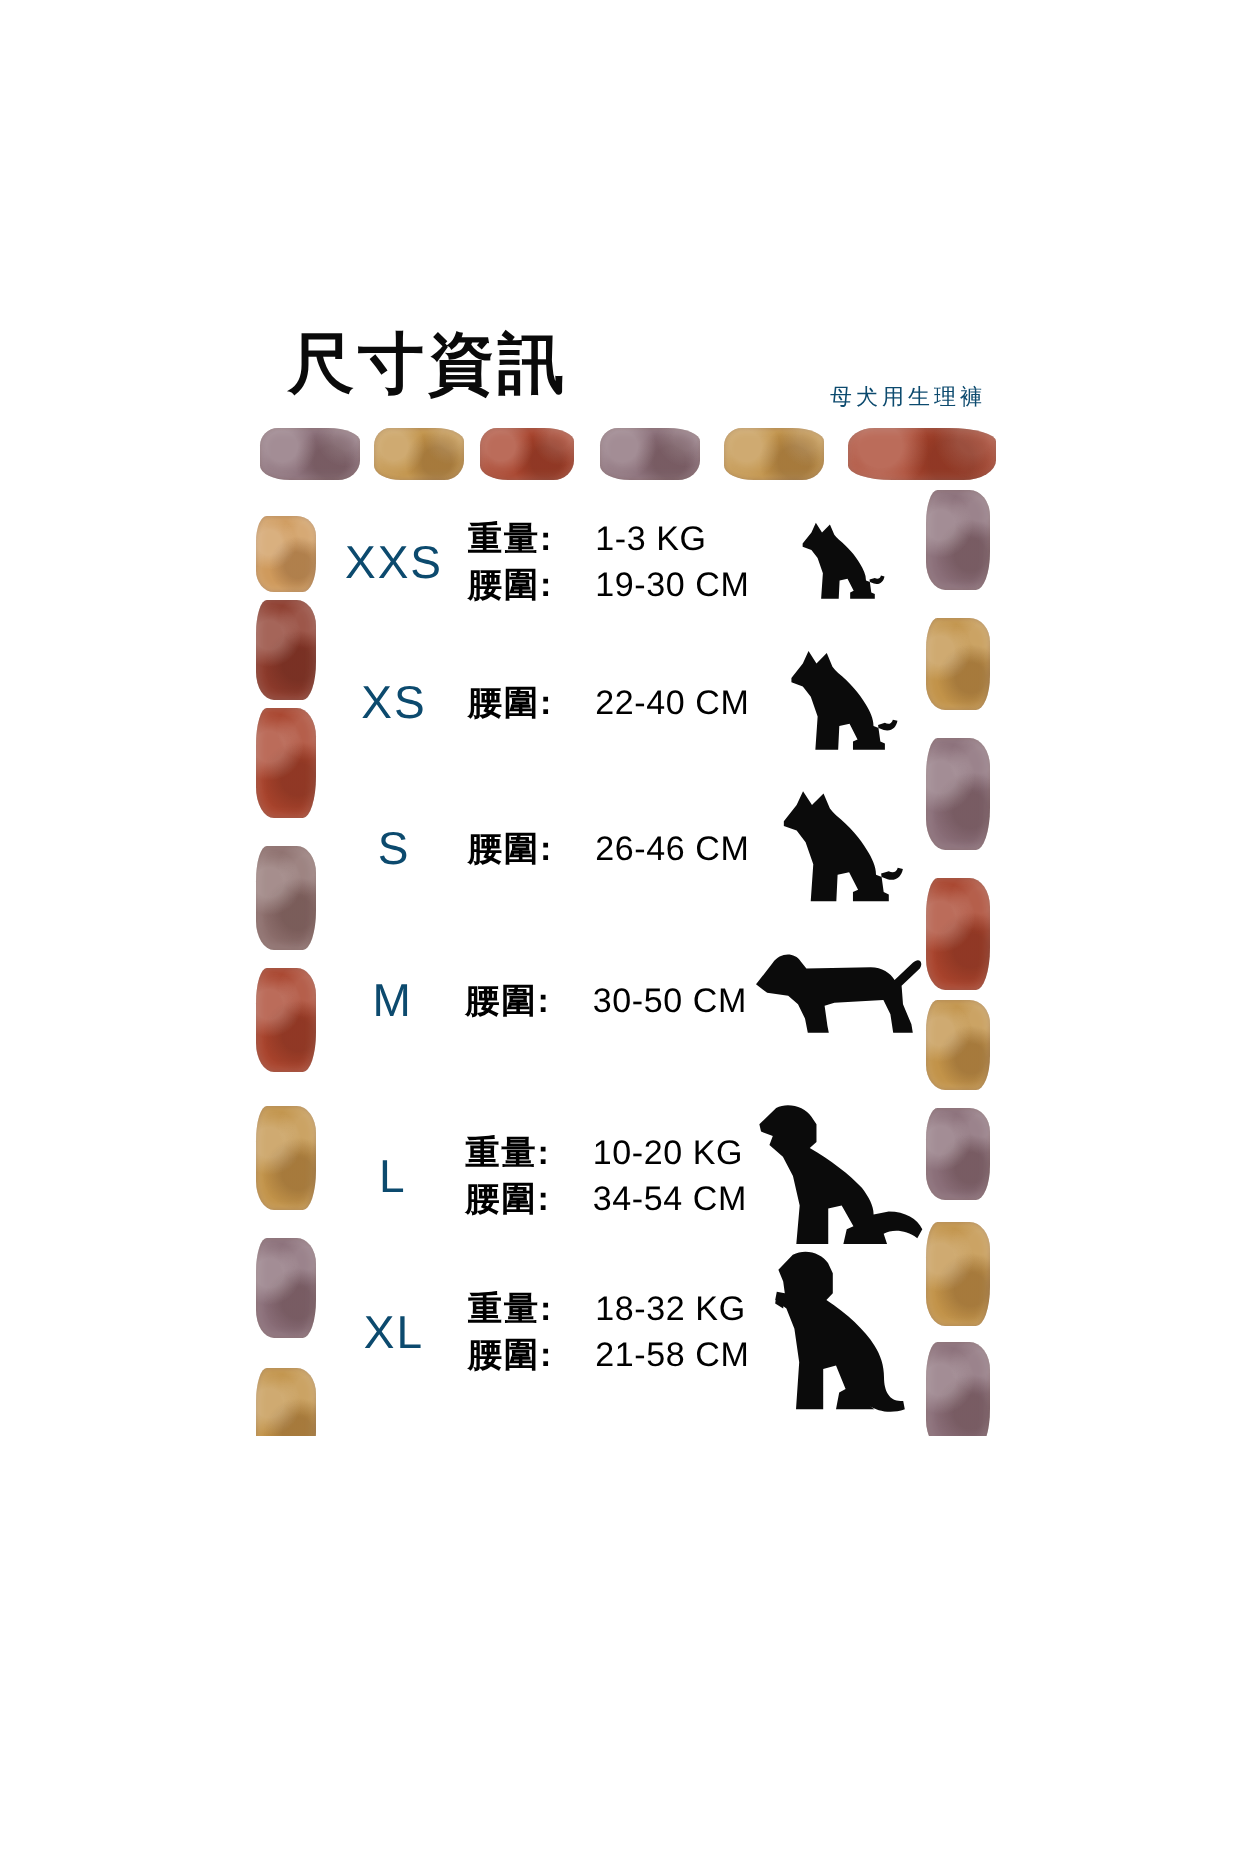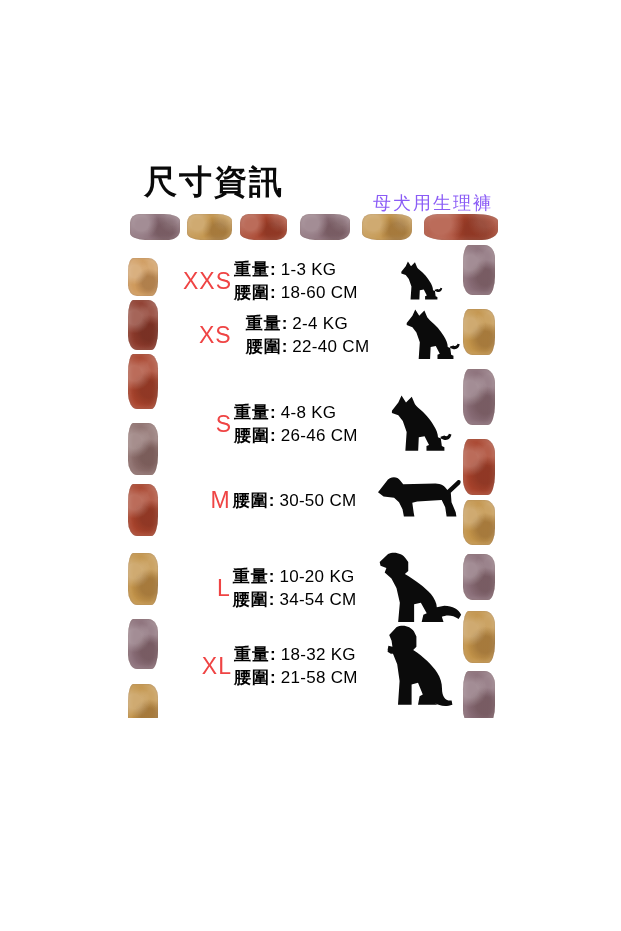--- a/index.html
+++ b/index.html
@@ -1,36 +1,36 @@
 <!DOCTYPE html>
 <html><head>
 <meta charset="utf-8">
 <style>
   html,body{margin:0;padding:0;background:#ffffff;}
   .canvas{position:relative;width:621px;height:718px;background:#ffffff;overflow:hidden;
           font-family:"Liberation Sans","DejaVu Sans",sans-serif;color:#111;}
   .page-title{position:absolute;left:144px;top:160px;font-size:33px;font-weight:bold;
               letter-spacing:2px;color:#0a0a0a;}
-  .page-subtitle{position:absolute;right:128px;top:191px;font-size:18px;letter-spacing:2px;color:#8b5cf6;}
+  .page-subtitle{position:absolute;right:128px;top:191px;font-size:11px;letter-spacing:2px;color:#0c4a6e;}
   
   .stroke{position:absolute;border-radius:18% 32% 22% 30% / 34% 26% 38% 28%;
           box-shadow:inset 0 0 6px rgba(255,255,255,.25), inset 0 0 2px rgba(60,20,10,.28);}
   .stroke:after{content:"";position:absolute;inset:0;border-radius:inherit;
           background:
             radial-gradient(circle at 22% 35%, rgba(255,255,255,.22) 0 18%, transparent 40%),
             radial-gradient(circle at 70% 65%, rgba(40,10,5,.18) 0 20%, transparent 45%),
             radial-gradient(circle at 85% 20%, rgba(255,255,255,.15) 0 12%, transparent 30%);}
   
   .rows{position:absolute;left:162px;top:0;width:300px;}
   .row{position:absolute;left:0;width:300px;display:flex;align-items:center;}
-  .size-cell{width:70px;text-align:right;font-size:23px;letter-spacing:1px;color:#ef4444;}
+  .size-cell{width:70px;text-align:center;font-size:23px;letter-spacing:1px;color:#0c4a6e;}
   .specs{width:148px;padding-left:2px;}
   .spec-line{font-size:17px;line-height:23px;white-space:nowrap;color:#000;}
   .spec-line .k{font-weight:bold;letter-spacing:1px;}
-  .spec-line .v{font-weight:normal;letter-spacing:.3px;margin-left:4px;}
+  .spec-line .v{font-weight:normal;letter-spacing:.3px;margin-left:21px;}
   .dog-cell{flex:1;display:flex;align-items:center;justify-content:center;}
   .dog-cell svg{display:block;}
   .dog-cell path{fill:#0b0b0b;}
 </style>
 </head>
 <body>
 
 <div class="canvas">
   <div class="page-title">尺寸資訊</div>
   <div class="page-subtitle">母犬用生理褲</div>
@@ -62,44 +62,42 @@
       <div class="stroke" style="left: 463px; top: 500px; width: 32px; height: 45px; background: rgb(194, 147, 73);"></div>
       <div class="stroke" style="left: 463px; top: 554px; width: 32px; height: 46px; background: rgb(138, 110, 120);"></div>
       <div class="stroke" style="left: 463px; top: 611px; width: 32px; height: 52px; background: rgb(194, 147, 73);"></div>
       <div class="stroke" style="left: 463px; top: 671px; width: 32px; height: 54px; background: rgb(138, 110, 120);"></div>
     </div>
   <div class="rows" id="rows">
       <div class="row" style="top: 250px; height: 62px;">
         <div class="size-cell">XXS</div>
         <div class="specs">
           <div class="spec-line"><span class="k">重量:</span><span class="v">1-3 KG</span></div>
-          <div class="spec-line"><span class="k">腰圍:</span><span class="v">18-60 CM</span></div>
+          <div class="spec-line"><span class="k">腰圍:</span><span class="v">19-30 CM</span></div>
         </div>
         <div class="dog-cell">
           <svg width="44" height="40" viewBox="0 0 100 100" preserveAspectRatio="none">
             <path d="M3 27 L13 13 L18 1 L25 13 L34 3 L39 16 Q41 19 44 22 C54 31 63 42 68 52 C72 59 75 66 75 73 L84 77 C91 79 95 74 96 68 L92 67 C91 71 88 72 85 70 L79 72 L81 88 L85 90 L85 96 L57 96 L57 88 L61 86 L54 71 L45 73 L44 96 L24 96 L26 64 L20 45 L13 35 L3 31 Z"></path>
           </svg>
         </div>
       </div>
-      <div class="row" style="top: 302px; height: 66px; gap: 12px;">
+      <div class="row" style="top: 318px; height: 66px;">
         <div class="size-cell">XS</div>
         <div class="specs">
-          <div class="spec-line"><span class="k">重量:</span><span class="v">2-4 KG</span></div>
           <div class="spec-line"><span class="k">腰圍:</span><span class="v">22-40 CM</span></div>
         </div>
         <div class="dog-cell">
           <svg width="57" height="52" viewBox="0 0 100 100" preserveAspectRatio="none">
             <path d="M3 27 L13 13 L18 1 L25 13 L34 3 L39 16 Q41 19 44 22 C54 31 63 42 68 52 C72 59 75 66 75 73 L84 77 C91 79 95 74 96 68 L92 67 C91 71 88 72 85 70 L79 72 L81 88 L85 90 L85 96 L57 96 L57 88 L61 86 L54 71 L45 73 L44 96 L24 96 L26 64 L20 45 L13 35 L3 31 Z"></path>
           </svg>
         </div>
       </div>
       <div class="row" style="top: 390px; height: 68px;">
         <div class="size-cell">S</div>
         <div class="specs">
-          <div class="spec-line"><span class="k">重量:</span><span class="v">4-8 KG</span></div>
           <div class="spec-line"><span class="k">腰圍:</span><span class="v">26-46 CM</span></div>
         </div>
         <div class="dog-cell">
           <svg width="64" height="58" viewBox="0 0 100 100" preserveAspectRatio="none">
             <path d="M3 27 L13 13 L18 1 L25 13 L34 3 L39 16 Q41 19 44 22 C54 31 63 42 68 52 C72 59 75 66 75 73 L84 77 C91 79 95 74 96 68 L92 67 C91 71 88 72 85 70 L79 72 L81 88 L85 90 L85 96 L57 96 L57 88 L61 86 L54 71 L45 73 L44 96 L24 96 L26 64 L20 45 L13 35 L3 31 Z"></path>
           </svg>
         </div>
       </div>
       <div class="row" style="top: 464px; height: 72px;">
         <div class="size-cell">M</div>

